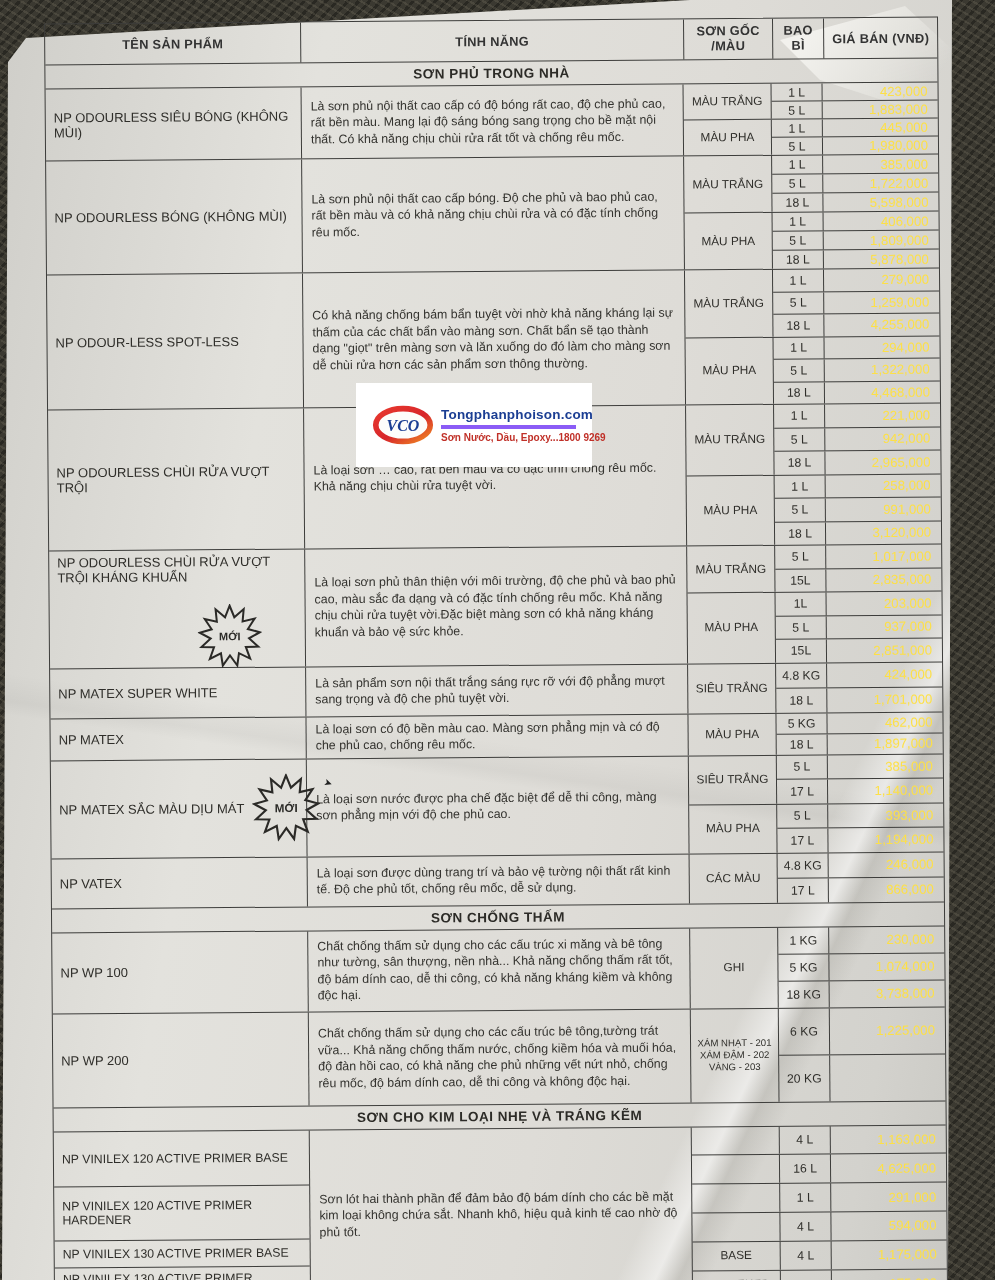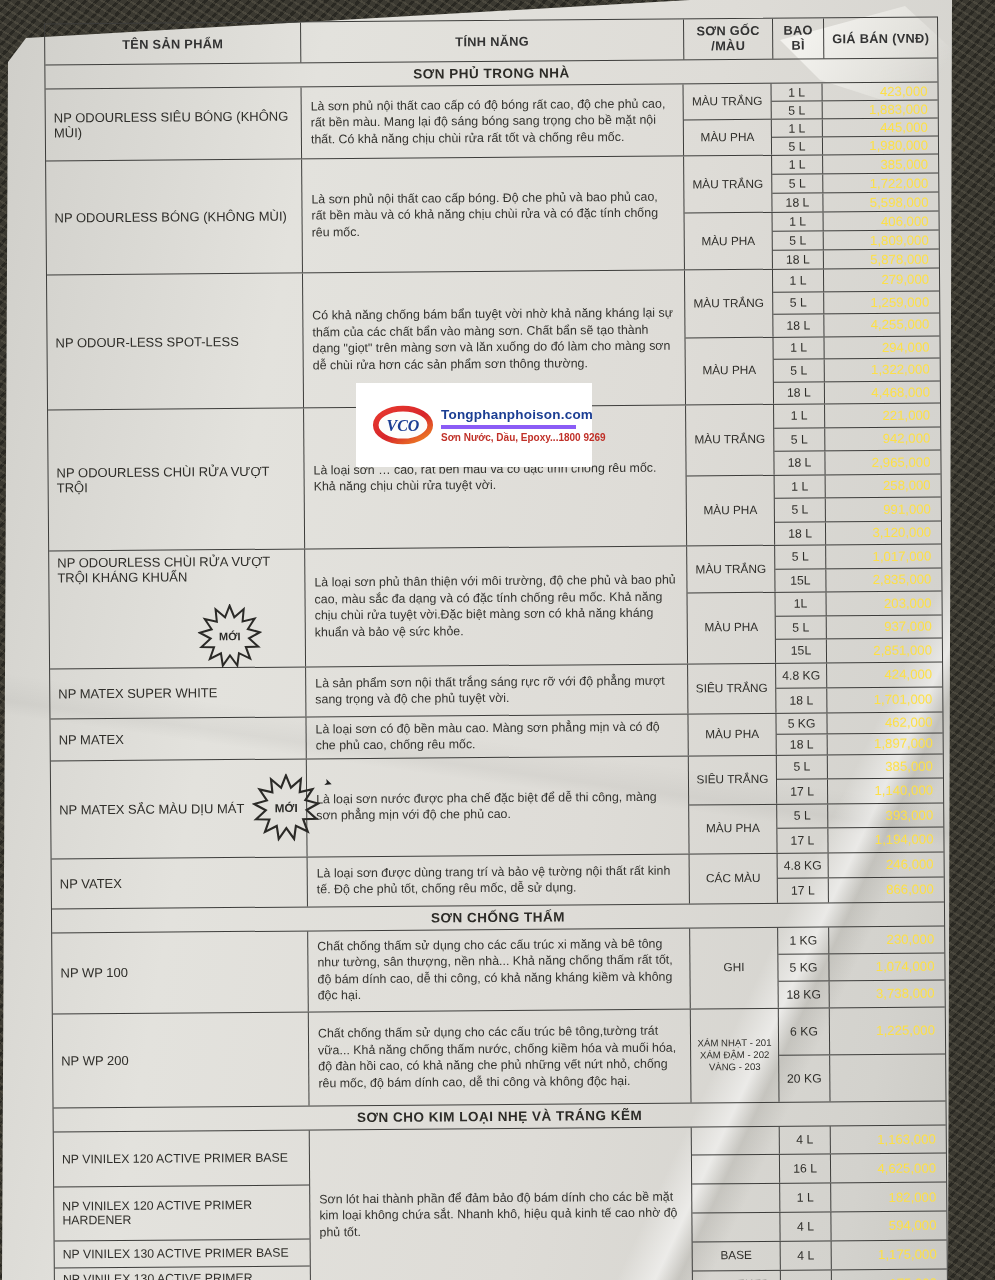--- a/index.html
+++ b/index.html
@@ -545,21 +545,21 @@
                   <div class="pack-cell">16 L</div>
                   <div class="price-cell">4,625,000</div>
                 </div>
               </div>
             </div>
             <div class="cgroup" style="flex-grow: 1;">
               <div class="color-cell"></div>
               <div class="sizes-col">
                 <div class="srow" style="min-height: 27px;">
                   <div class="pack-cell">1 L</div>
-                  <div class="price-cell">182,000</div>
+                  <div class="price-cell">291,000</div>
                 </div>
               </div>
             </div>
             <div class="cgroup" style="flex-grow: 1;">
               <div class="color-cell"></div>
               <div class="sizes-col">
                 <div class="srow" style="min-height: 27px;">
                   <div class="pack-cell">4 L</div>
                   <div class="price-cell">594,000</div>
                 </div>

